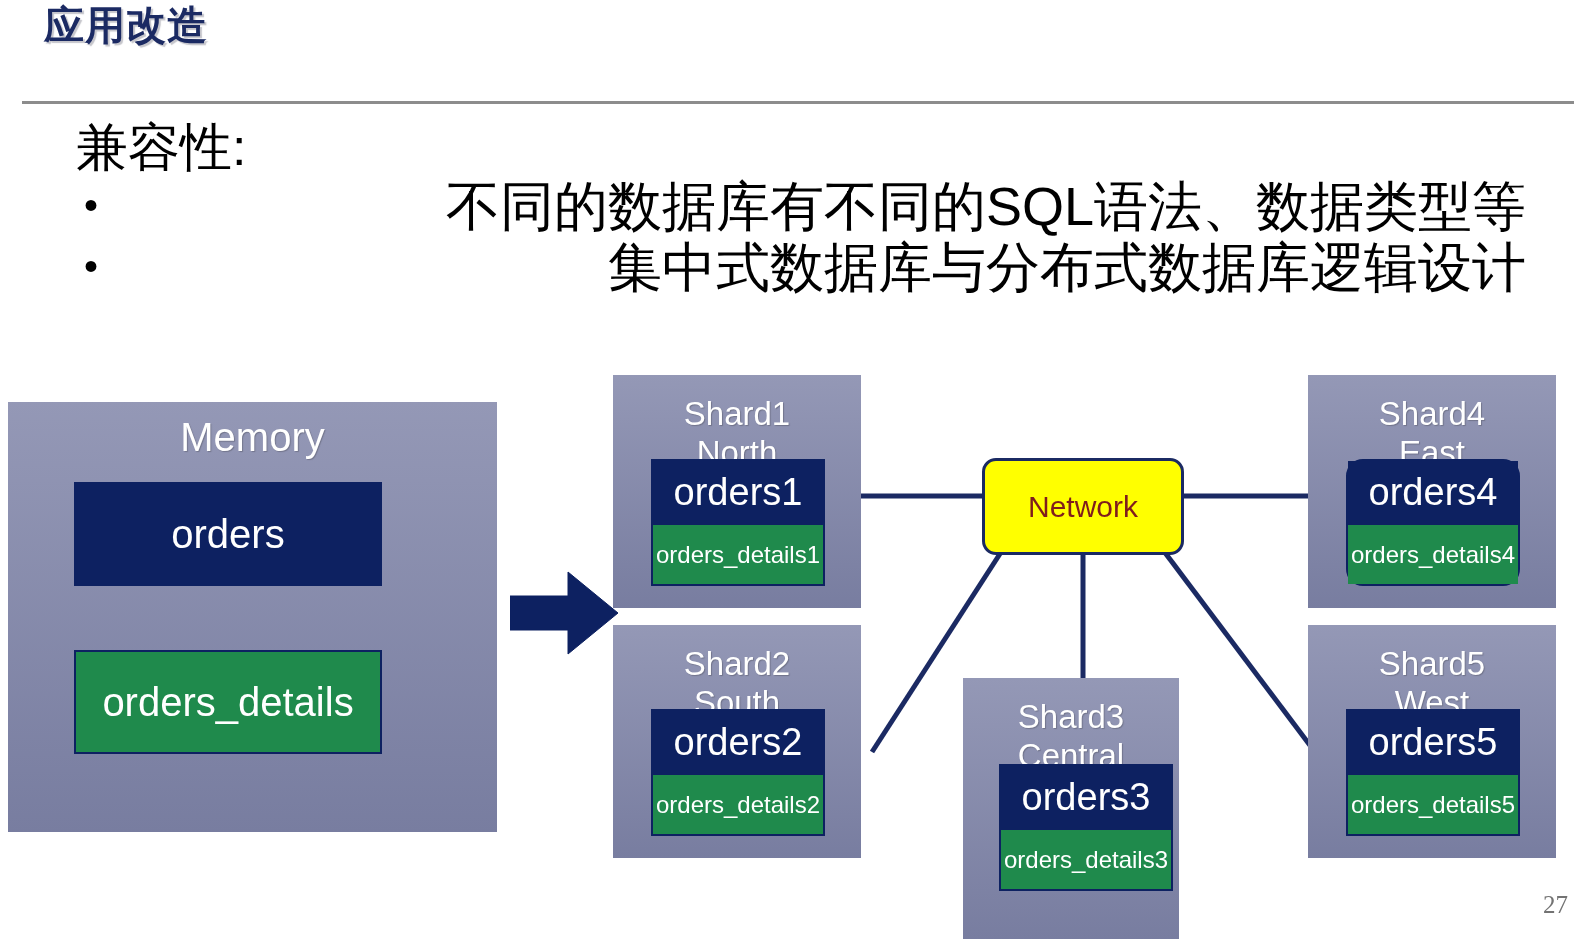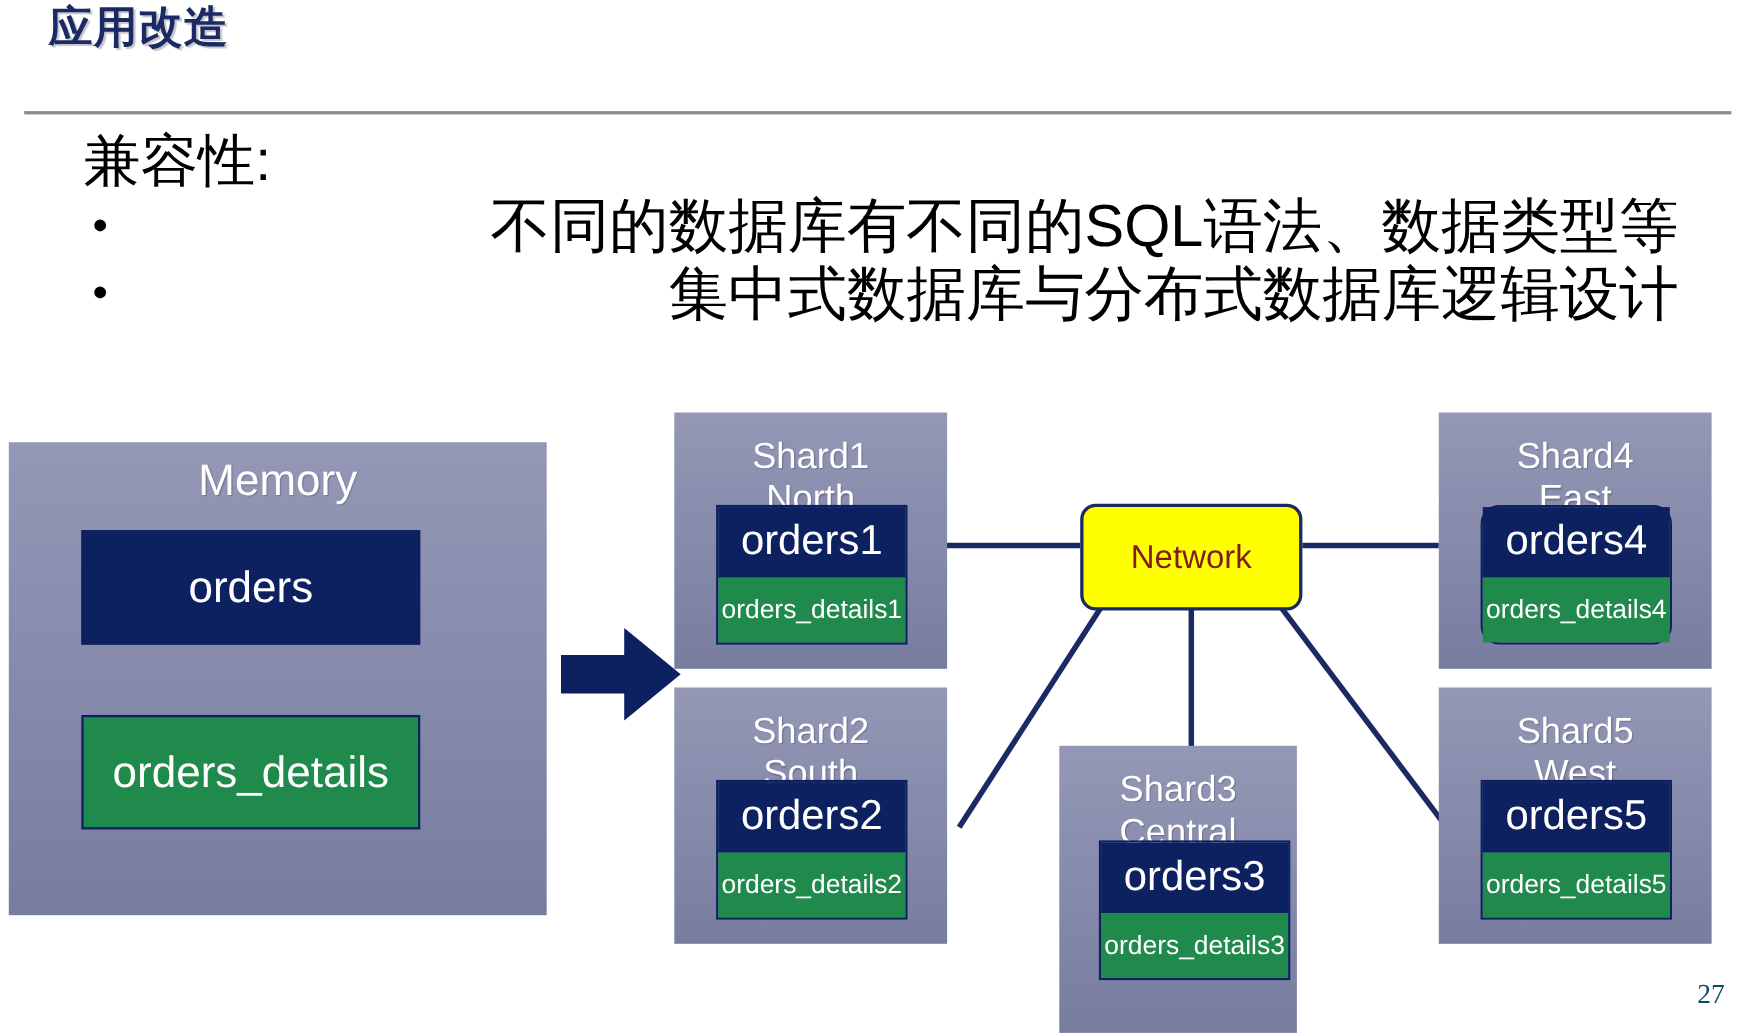--- a/index.html
+++ b/index.html
@@ -204,21 +204,21 @@
     margin-top: 11px;
   }
 
   
   #page-number {
     position: absolute;
     right: 26px;
     bottom: 20px;
     font-family: "Liberation Serif", serif;
     font-size: 25px;
-    color: #0c4a6e;
+    color: #737373;
   }
 </style>
 </head>
 <body>
 
 <div id="slide-title">应用改造</div>
 <div id="title-rule"></div>
 
 <div id="body-text">
   <div class="lead-line">兼容性:</div>

